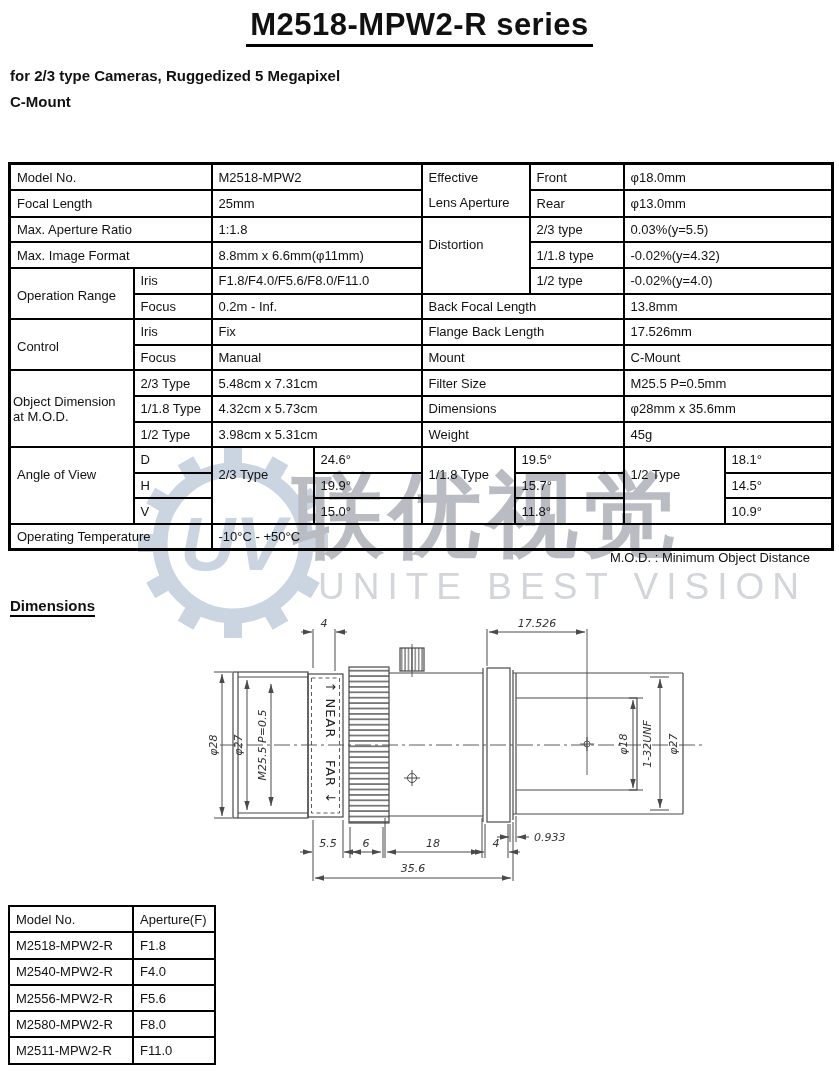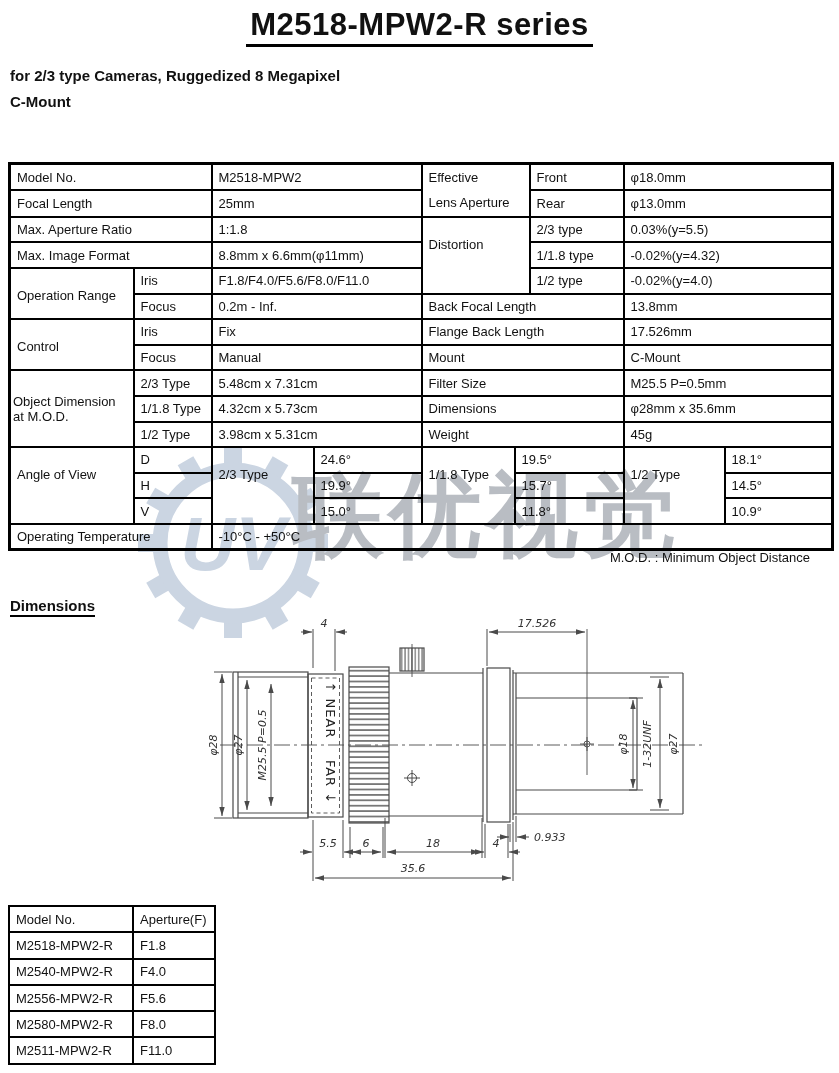--- a/index.html
+++ b/index.html
@@ -85,30 +85,31 @@
       <rect x="93" y="7" width="18" height="16" transform="rotate(210,102,102)"></rect>
       <rect x="93" y="7" width="18" height="16" transform="rotate(240,102,102)"></rect>
       <rect x="93" y="7" width="18" height="16" transform="rotate(270,102,102)"></rect>
       <rect x="93" y="7" width="18" height="16" transform="rotate(300,102,102)"></rect>
       <rect x="93" y="7" width="18" height="16" transform="rotate(330,102,102)"></rect>
     </g>
     <circle cx="102" cy="102" r="73" fill="none" stroke="#cbd5e2" stroke-width="15"></circle>
     <text x="102" y="129" text-anchor="middle" fill="#cbd5e2" style="font-family:'Liberation Sans',sans-serif;font-size:76px;font-weight:bold;font-style:italic;">UV</text>
   </svg>
   <div class="wm-cjk">联优视觉</div>
+  <div class="wm-latin">UNITE BEST VISION</div>
 </div>
 
 <div class="layer content">
 
   <div class="title-wrap">
     <span class="title">M2518-MPW2-R series</span>
   </div>
 
   <div class="subtitle">
-    <div>for 2/3 type Cameras, Ruggedized 8 Megapixel</div>
+    <div>for 2/3 type Cameras, Ruggedized 5 Megapixel</div>
     <div>C-Mount</div>
   </div>
 
   <table class="spec">
     <colgroup>
       <col style="width:124px">
         <col style="width:78px">
         <col style="width:102px">
       <col style="width:108px">
         <col style="width:93px">

